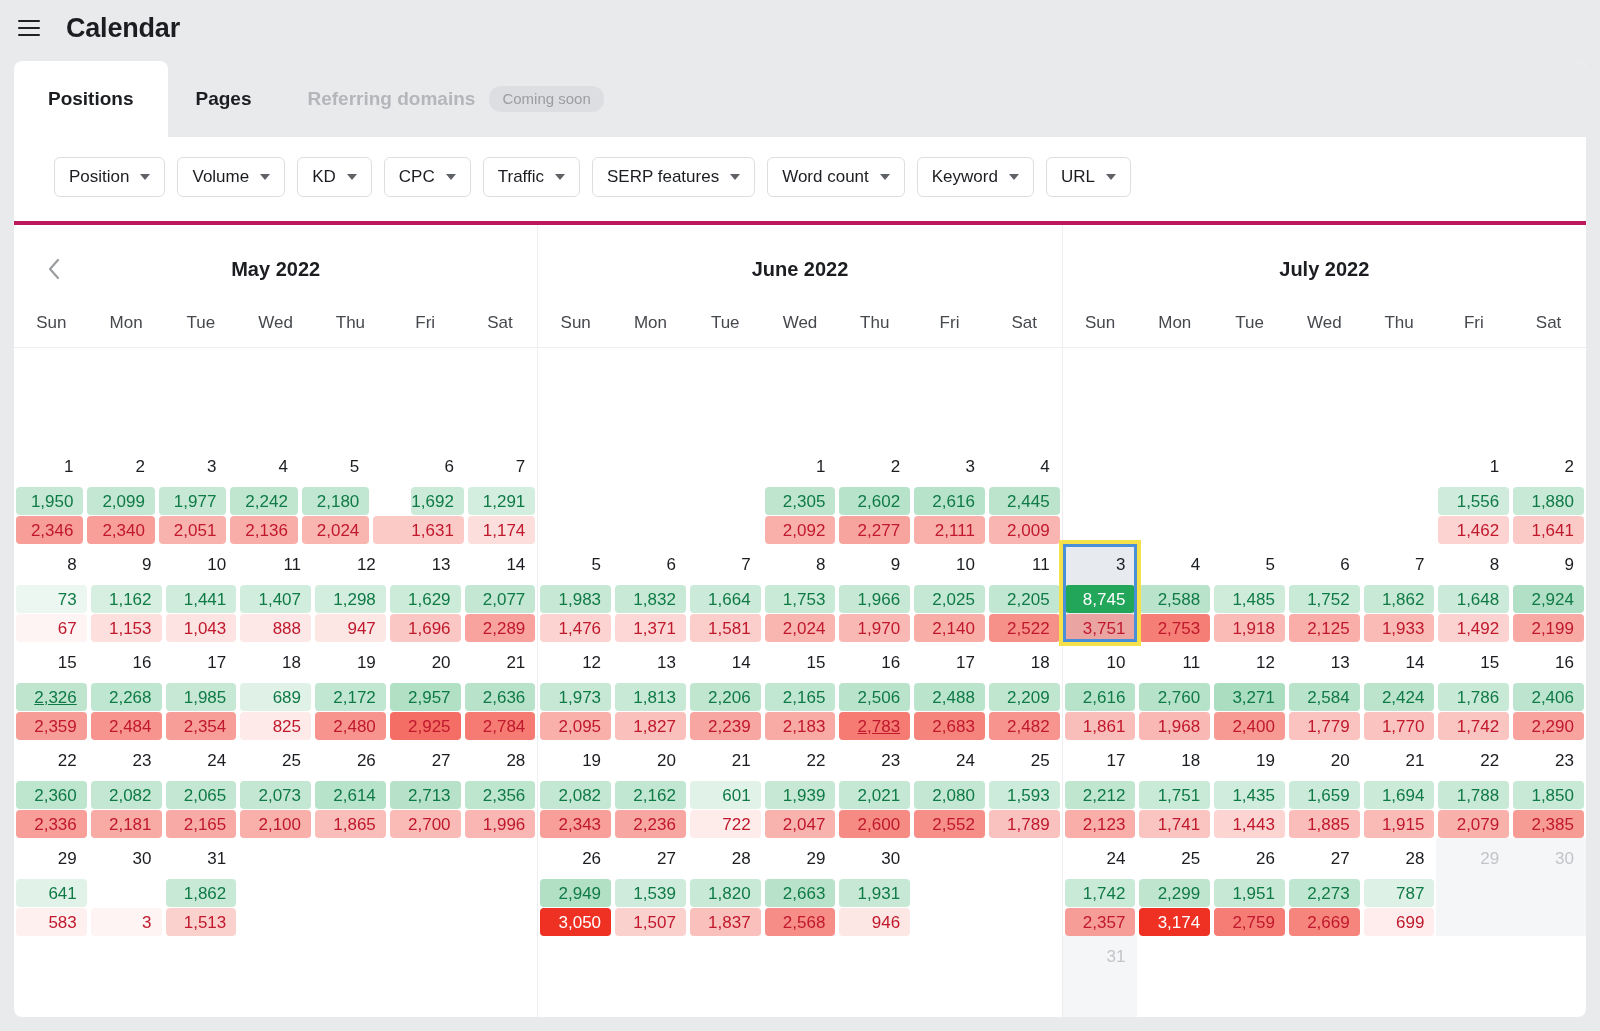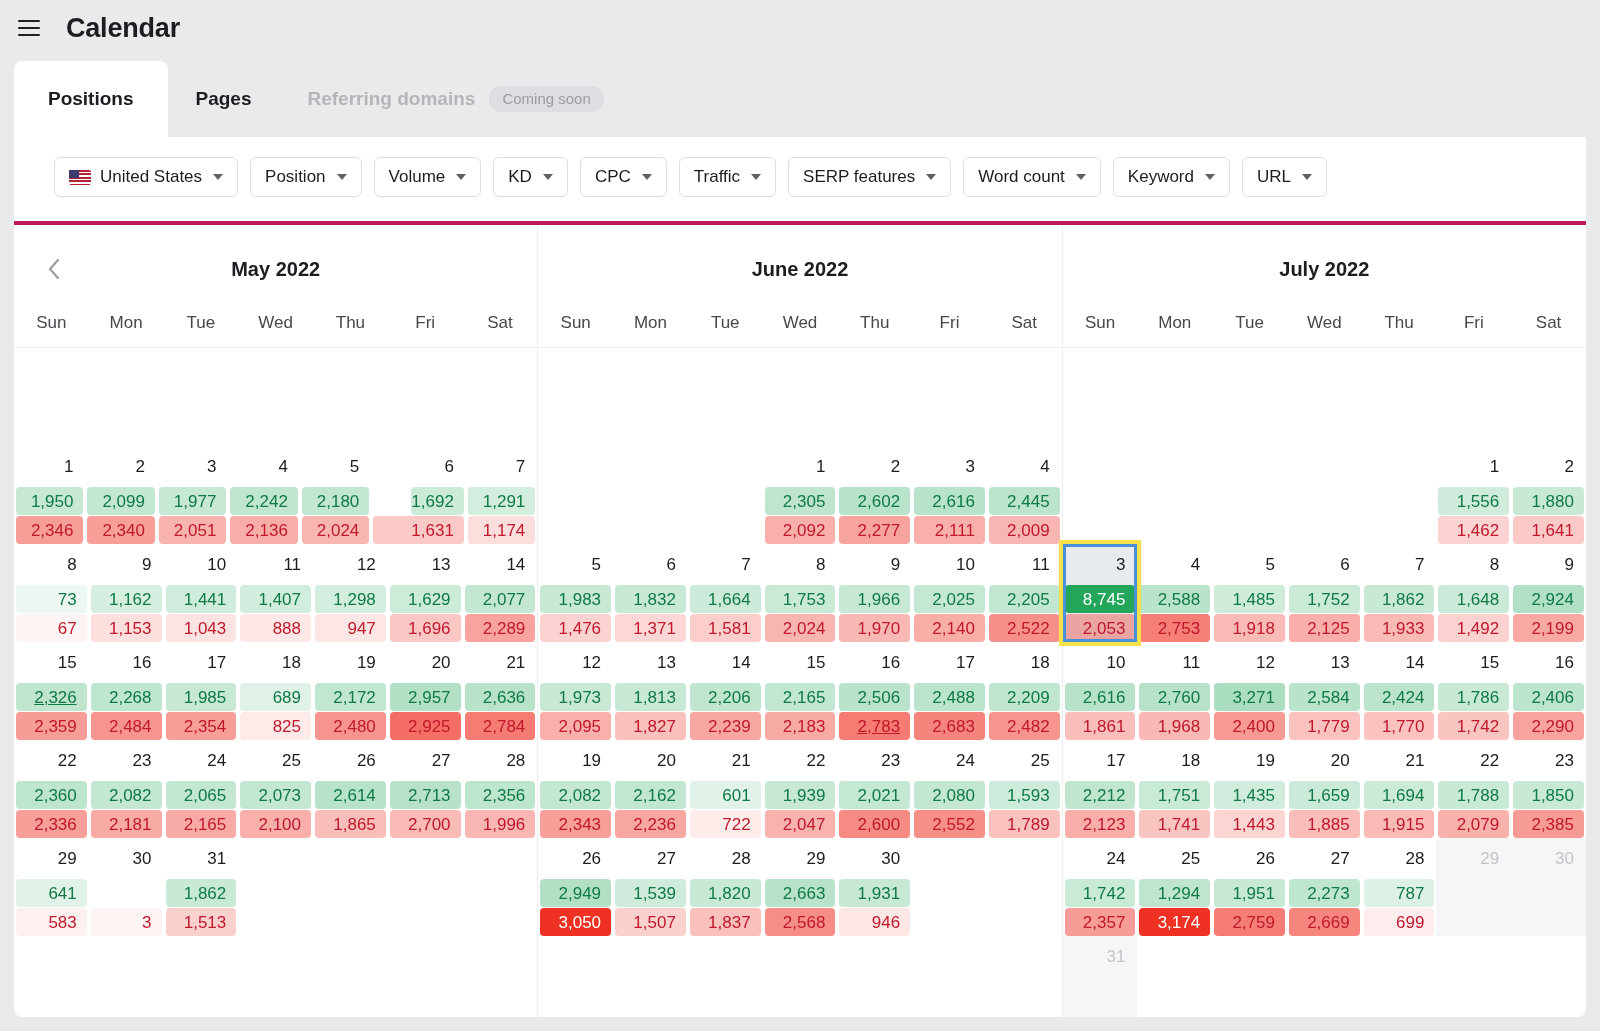--- a/index.html
+++ b/index.html
@@ -202,25 +202,20 @@
       <div class="tab">
         <span>Pages</span>
       </div>
       <div class="tab disabled">
         <span>Referring domains</span>
         <span class="coming-soon">Coming soon</span>
       </div>
     </div>
 
   <div class="filterbar" id="filterbar">
-      <div class="chip">
-        <span class="flag"></span>
-        <span>United States</span>
-        <span class="caret"></span>
-      </div>
       <div class="chip">
         <span>Position</span>
         <span class="caret"></span>
       </div>
       <div class="chip">
         <span>Volume</span>
         <span class="caret"></span>
       </div>
       <div class="chip">
         <span>KD</span>
@@ -697,21 +692,21 @@
             <div class="day">
               <div class="daynum">2</div>
               <div class="bar green" style="background: rgba(33, 166, 90, 0.25);">1,880</div>
               <div class="bar red" style="background: rgba(239, 49, 36, 0.255);">1,641</div>
             </div>
           </div>
           <div class="week">
             <div class="day selected">
               <div class="daynum">3</div>
               <div class="bar green strong" style="background: rgb(33, 166, 90);">8,745</div>
-              <div class="bar red" style="background: rgba(239, 49, 36, 0.373);">2,053</div>
+              <div class="bar red" style="background: rgba(239, 49, 36, 0.373);">3,751</div>
             </div>
             <div class="day">
               <div class="daynum">4</div>
               <div class="bar green" style="background: rgba(33, 166, 90, 0.314);">2,588</div>
               <div class="bar red" style="background: rgba(239, 49, 36, 0.627);">2,753</div>
             </div>
             <div class="day">
               <div class="daynum">5</div>
               <div class="bar green" style="background: rgba(33, 166, 90, 0.216);">1,485</div>
               <div class="bar red" style="background: rgba(239, 49, 36, 0.33);">1,918</div>
@@ -812,21 +807,21 @@
             </div>
           </div>
           <div class="week">
             <div class="day">
               <div class="daynum">24</div>
               <div class="bar green" style="background: rgba(33, 166, 90, 0.24);">1,742</div>
               <div class="bar red" style="background: rgba(239, 49, 36, 0.475);">2,357</div>
             </div>
             <div class="day">
               <div class="daynum">25</div>
-              <div class="bar green" style="background: rgba(33, 166, 90, 0.29);">1,294</div>
+              <div class="bar green" style="background: rgba(33, 166, 90, 0.29);">2,299</div>
               <div class="bar red strong" style="background: rgb(239, 49, 36);">3,174</div>
             </div>
             <div class="day">
               <div class="daynum">26</div>
               <div class="bar green" style="background: rgba(33, 166, 90, 0.26);">1,951</div>
               <div class="bar red" style="background: rgba(239, 49, 36, 0.63);">2,759</div>
             </div>
             <div class="day">
               <div class="daynum">27</div>
               <div class="bar green" style="background: rgba(33, 166, 90, 0.286);">2,273</div>

